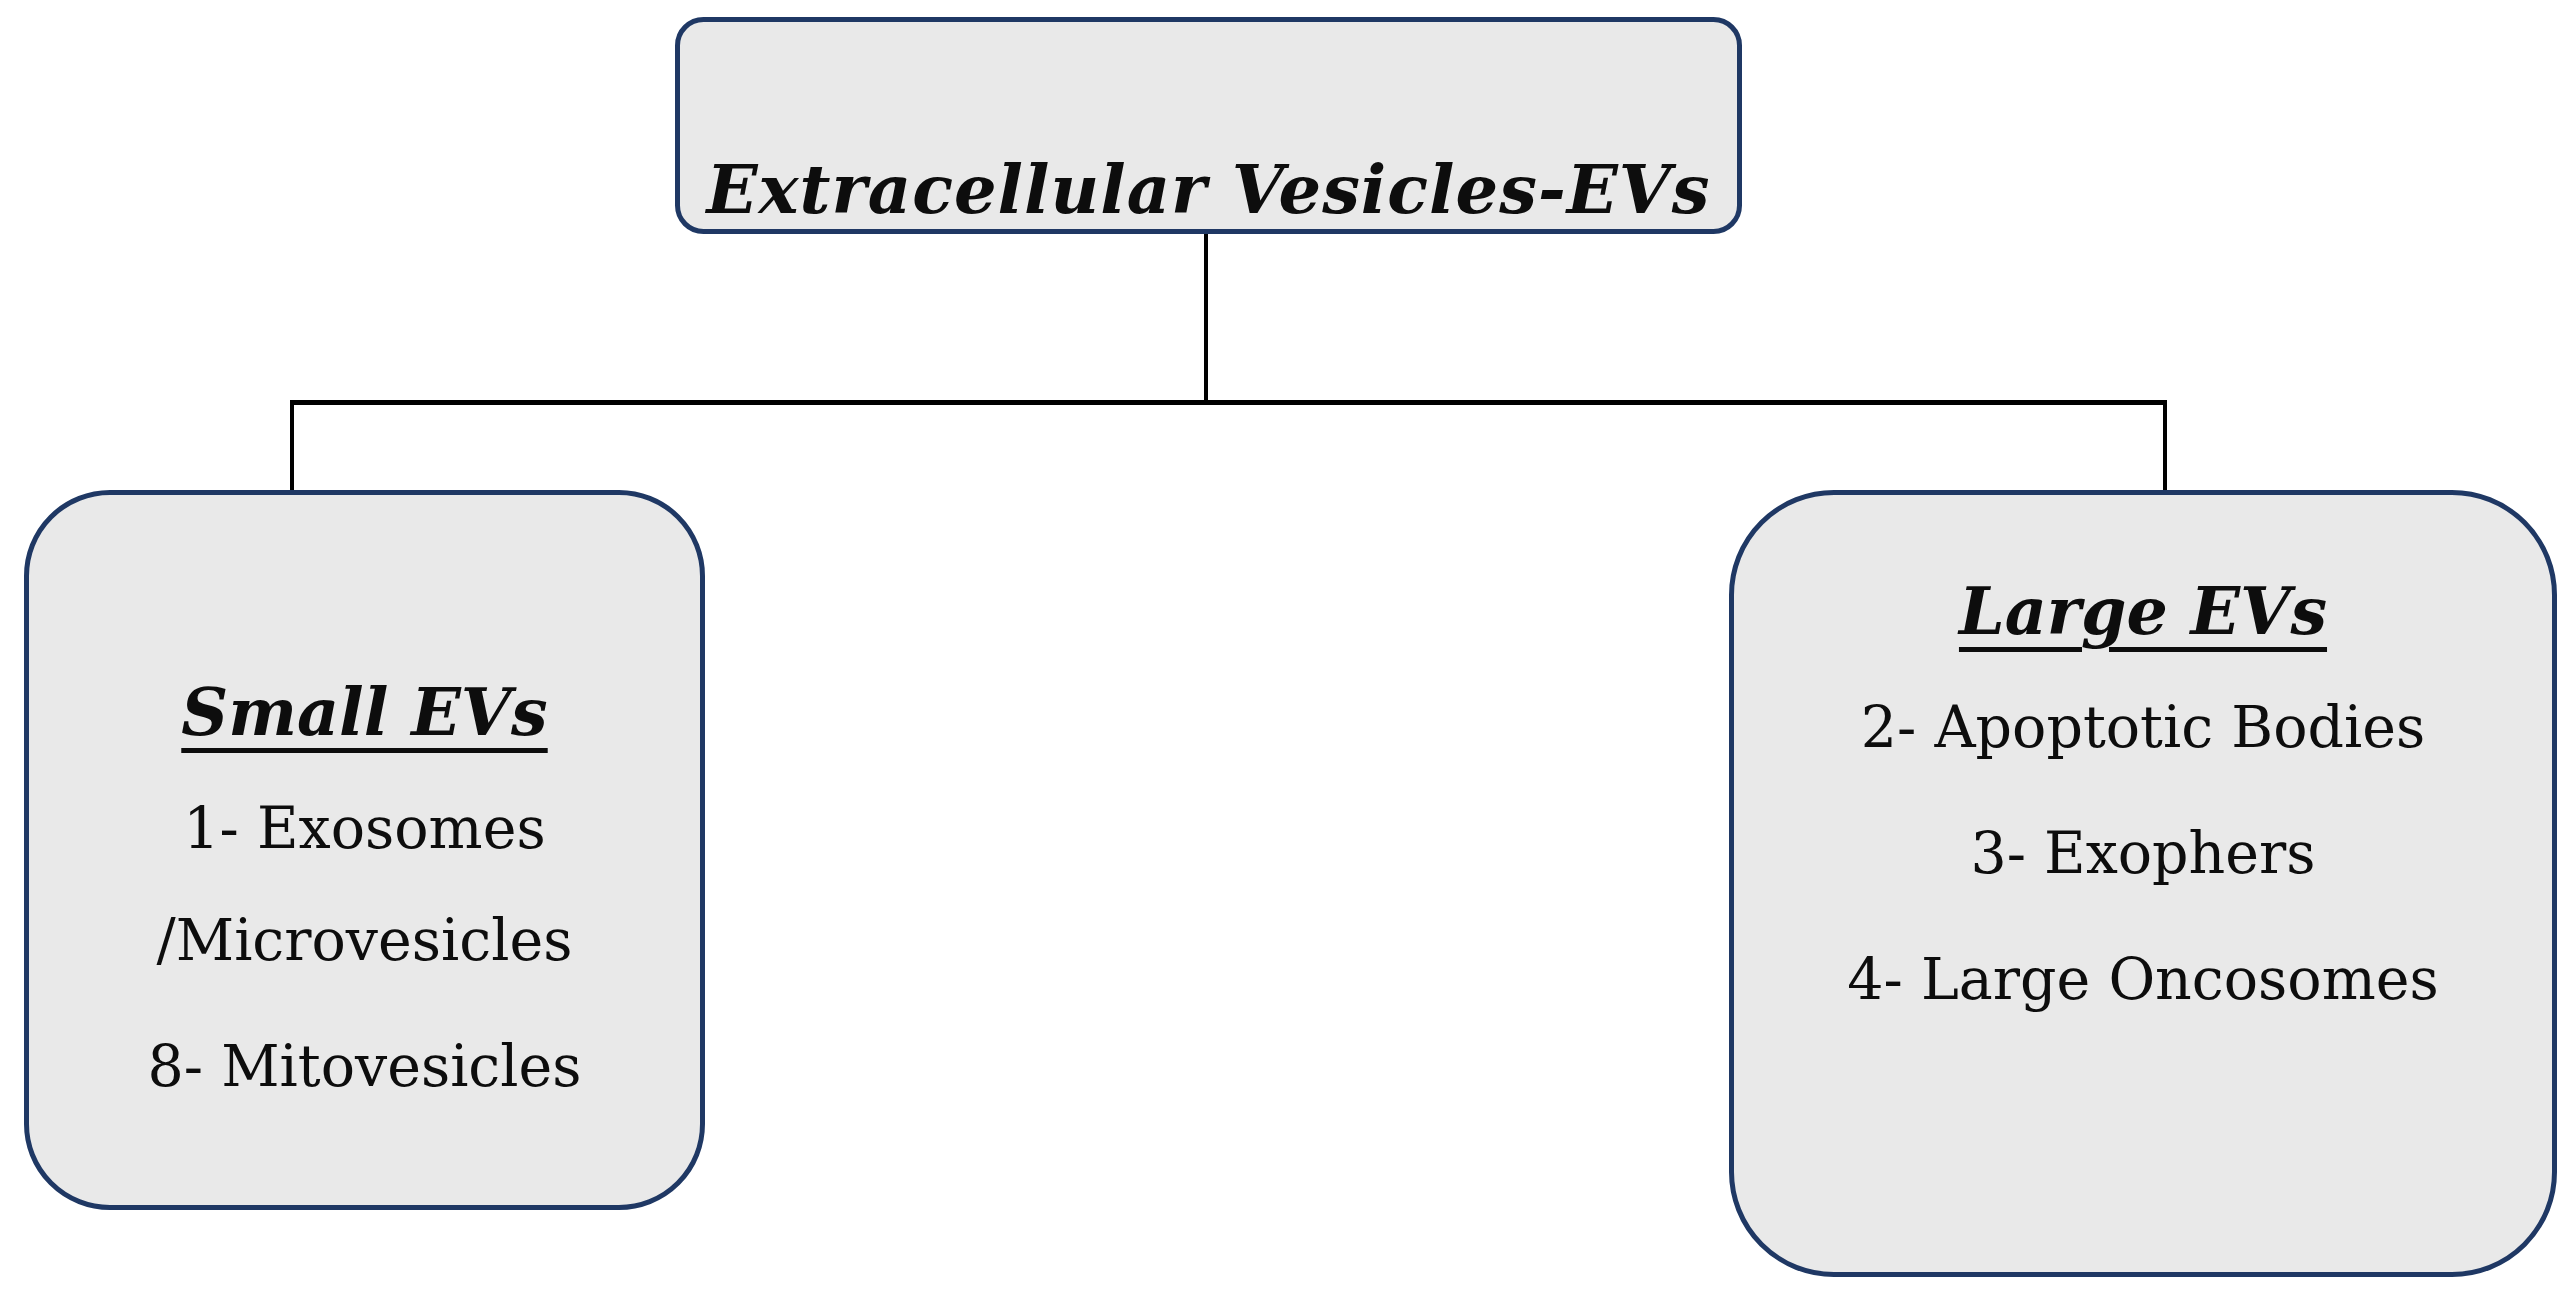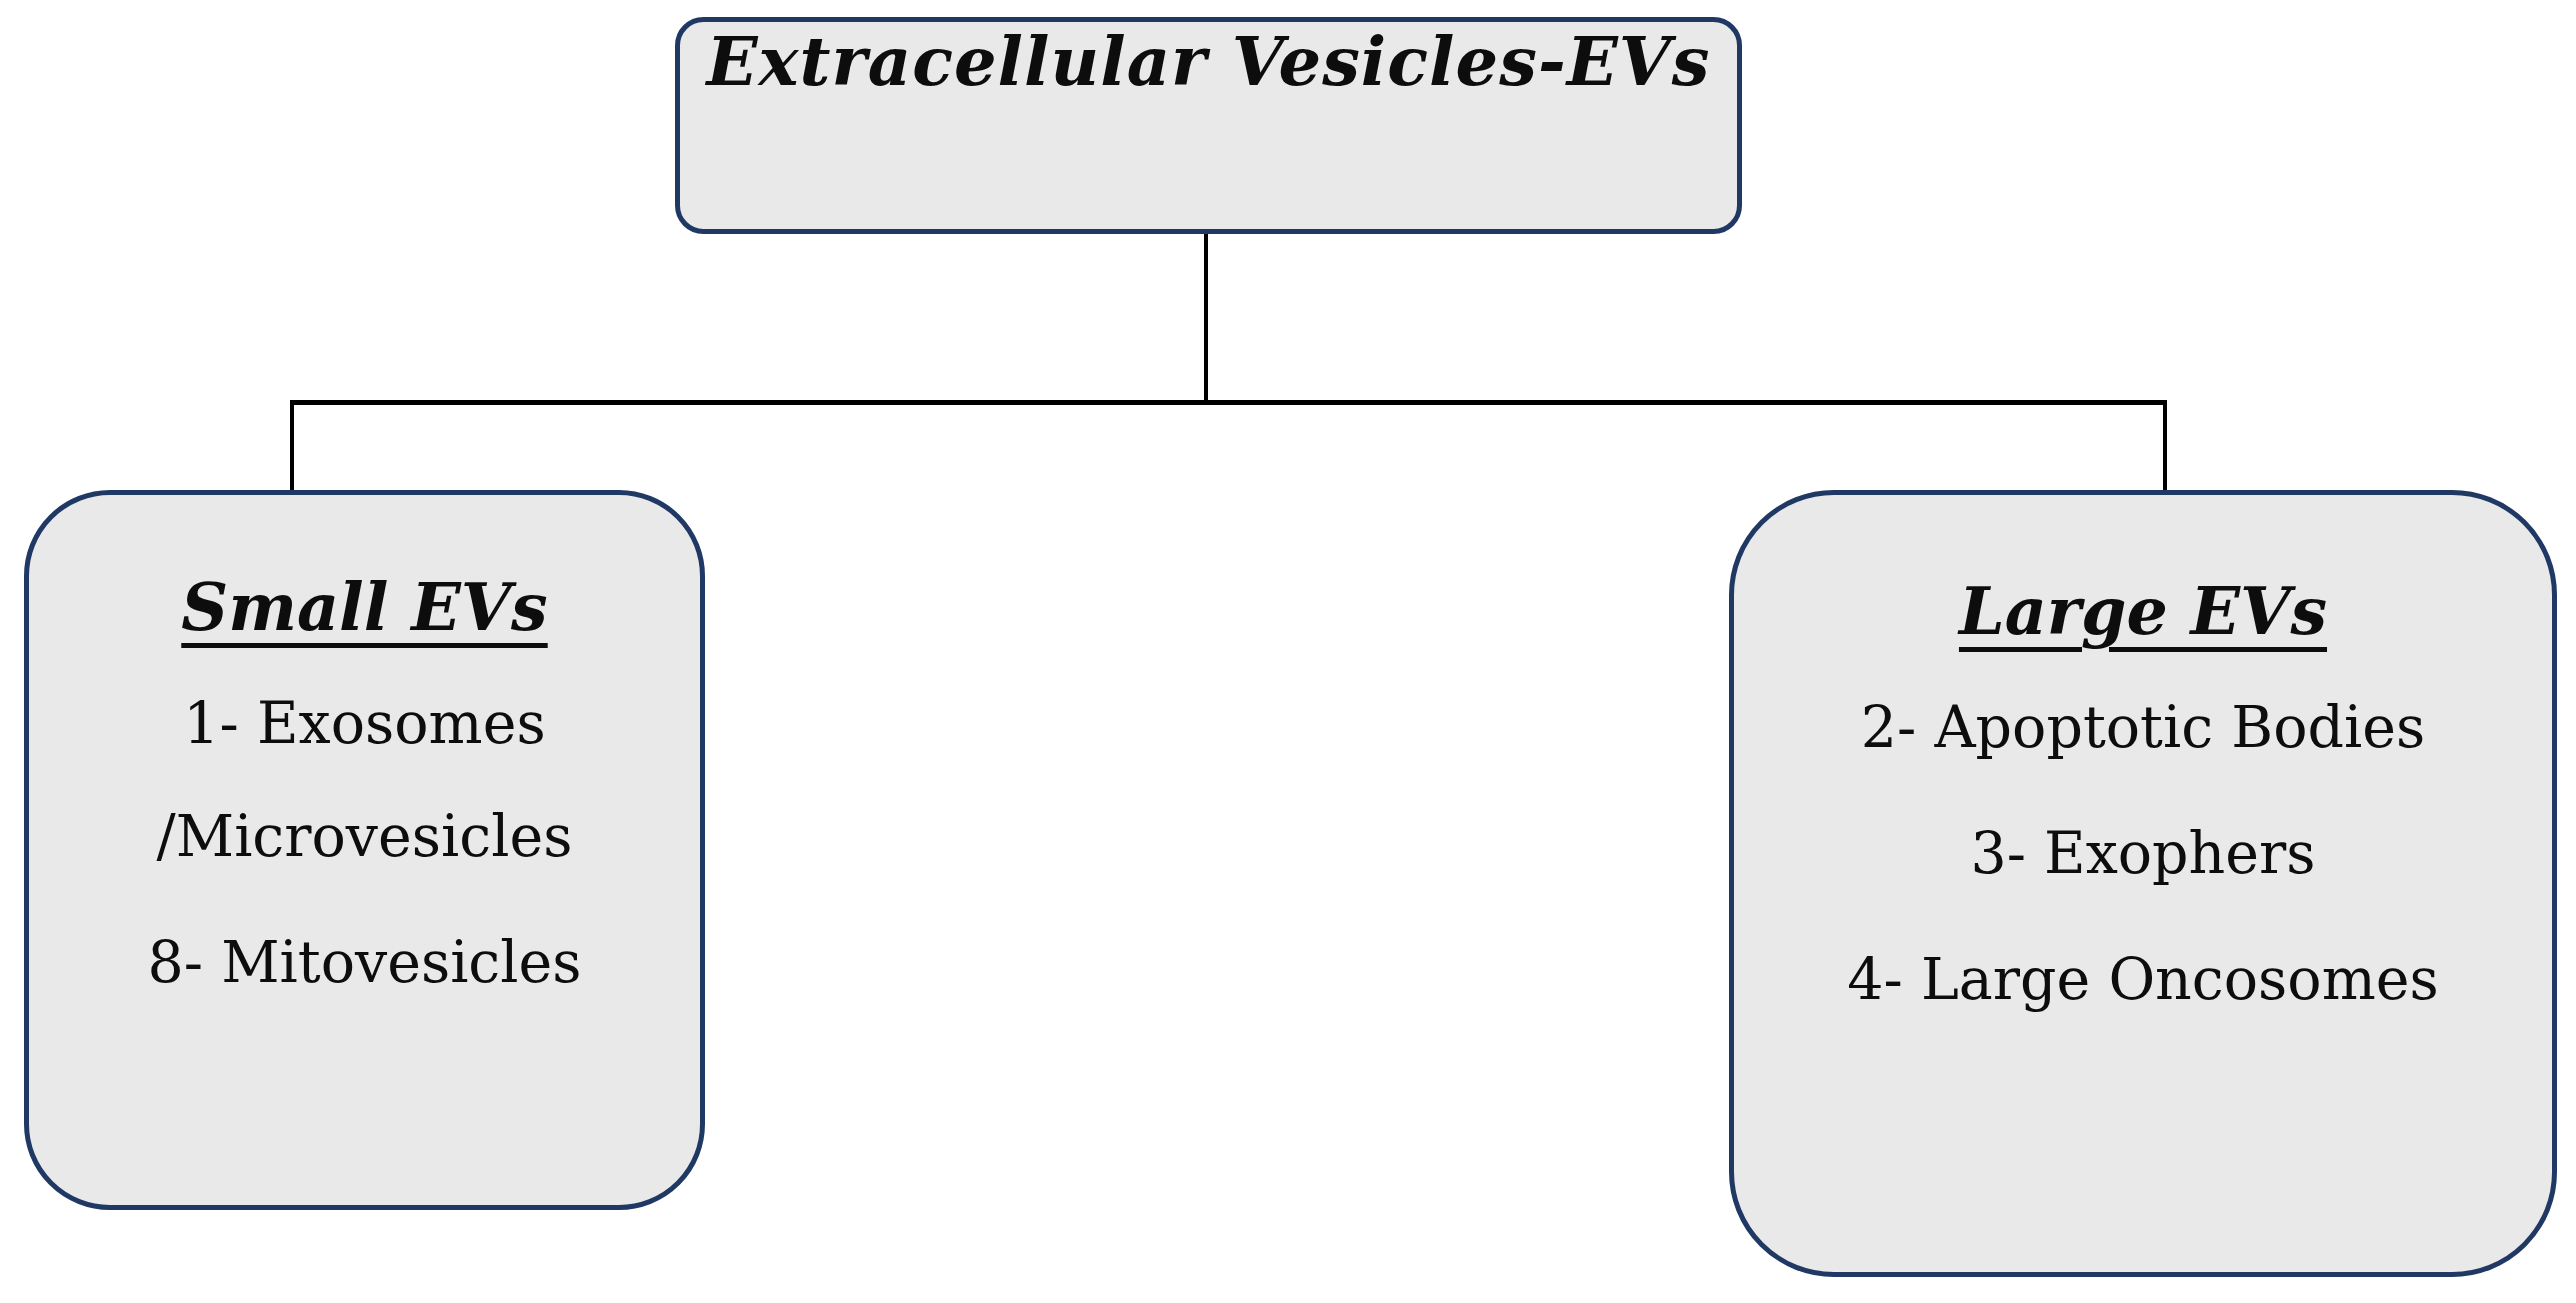--- a/index.html
+++ b/index.html
@@ -24,21 +24,21 @@
     border: 5.7px solid #1f3864;
     box-sizing: border-box;
   }
   .root-node {
     left: 675px;
     top: 17px;
     width: 1067px;
     height: 217px;
     border-radius: 28.5px;
     display: flex;
-    align-items: flex-start;
+    align-items: flex-end;
     justify-content: center;
   }
   .root-label {
     font-size: 67px;
     font-weight: bold;
     font-style: italic;
     letter-spacing: 1px;
     white-space: nowrap;
   }
 
@@ -47,20 +47,21 @@
     flex-direction: column;
     align-items: center;
   }
   .branch-small {
     left: 24px;
     top: 490px;
     width: 681px;
     height: 720px;
     border-radius: 86px;
     padding-top: 74px;
+    justify-content: center;
   }
   .branch-large {
     left: 1729px;
     top: 490px;
     width: 828px;
     height: 787px;
     border-radius: 105px;
     padding-top: 78px;
   }
   .branch-title {

